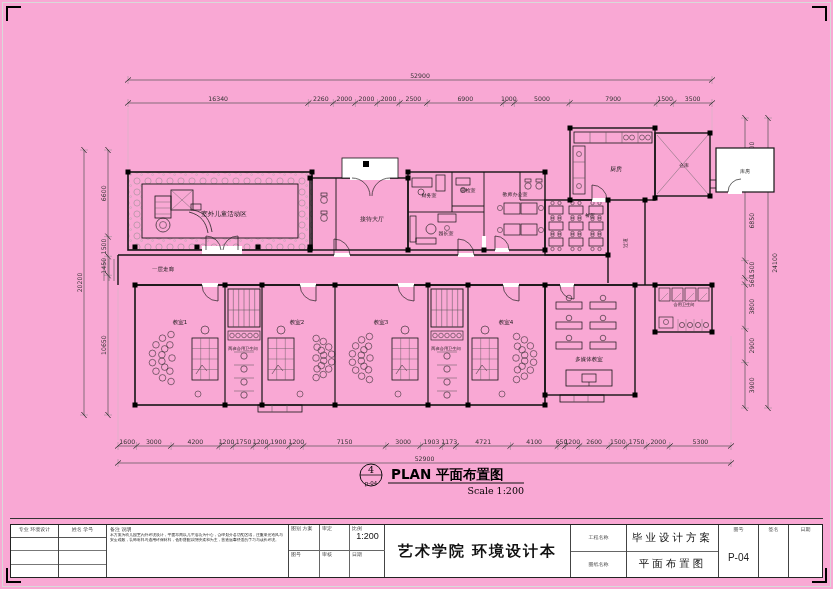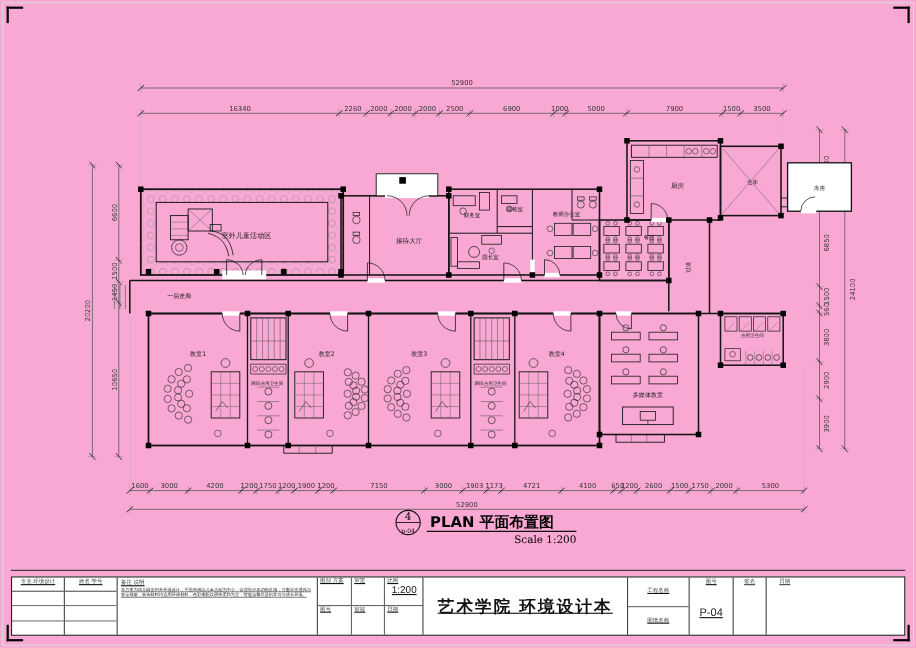--- a/index.html
+++ b/index.html
@@ -9,21 +9,21 @@
   .corner{position:absolute;width:13px;height:13px;}
   .corner.tl{left:6px;top:6px;border-left:2px solid #000;border-top:2px solid #000;}
   .corner.tr{right:6px;top:6px;border-right:2px solid #000;border-top:2px solid #000;}
   .corner.bl{left:6px;bottom:6px;border-left:2px solid #000;border-bottom:2px solid #000;}
   .corner.br{right:6px;bottom:6px;border-right:2px solid #000;border-bottom:2px solid #000;}
   .sep{position:absolute;left:10px;top:518px;width:813px;height:0;border-top:1px solid #333;}
   
   .tb{position:absolute;left:10px;top:524px;width:813px;height:54px;border:1.2px solid #222;
       display:flex;box-sizing:border-box;background:#fff;}
   .tb *{box-sizing:border-box;}
-  .tb-col{border-right:1px solid #444;height:100%;display:flex;flex-direction:column;text-decoration:underline;}
+  .tb-col{border-right:1px solid #444;height:100%;display:flex;flex-direction:column;}
   .tiny{font-size:5px;color:#444;line-height:1.1;}
   .tb-hcell{height:13px;border-bottom:1px solid #555;padding:2px 2px 0 2px;text-align:center;overflow:hidden;}
   .tb-row{flex:1;border-bottom:1px solid #777;}
   .tb-row:last-child{border-bottom:none;}
   .colA{width:48px;} .colB{width:48px;}
   .colC{width:182px;padding:1px 3px;display:block;overflow:hidden;}
   .note-h{font-size:5px;color:#333;margin-bottom:1px;}
   .note-wrap{overflow:hidden;height:40px;}
   .note{font-size:8px;line-height:1.3;color:#222;transform:scale(0.48);transform-origin:0 0;width:208%;}
   .colD{width:96px;display:grid;grid-template-columns:31px 30px 35px;grid-template-rows:50% 50%;}
@@ -695,20 +695,24 @@
       <div class="dcell tiny">审核</div>
       <div class="dcell tiny">日期</div>
     </div>
     <div class="tb-col colE">
       <div class="bigtitle">艺术学院 环境设计本</div>
     </div>
     <div class="tb-col colF">
       <div class="frow tiny">工程名称</div>
       <div class="frow tiny">图纸名称</div>
     </div>
+    <div class="tb-col colG">
+      <div class="grow">毕业设计方案</div>
+      <div class="grow">平面布置图</div>
+    </div>
     <div class="tb-col colH">
       <div class="hlab tiny">图号</div>
       <div class="hno">P-04</div>
     </div>
     <div class="tb-col colI tiny">
       <span>签名</span>
     </div>
     <div class="tb-col colJ tiny">
       <span>日期</span>
     </div>

